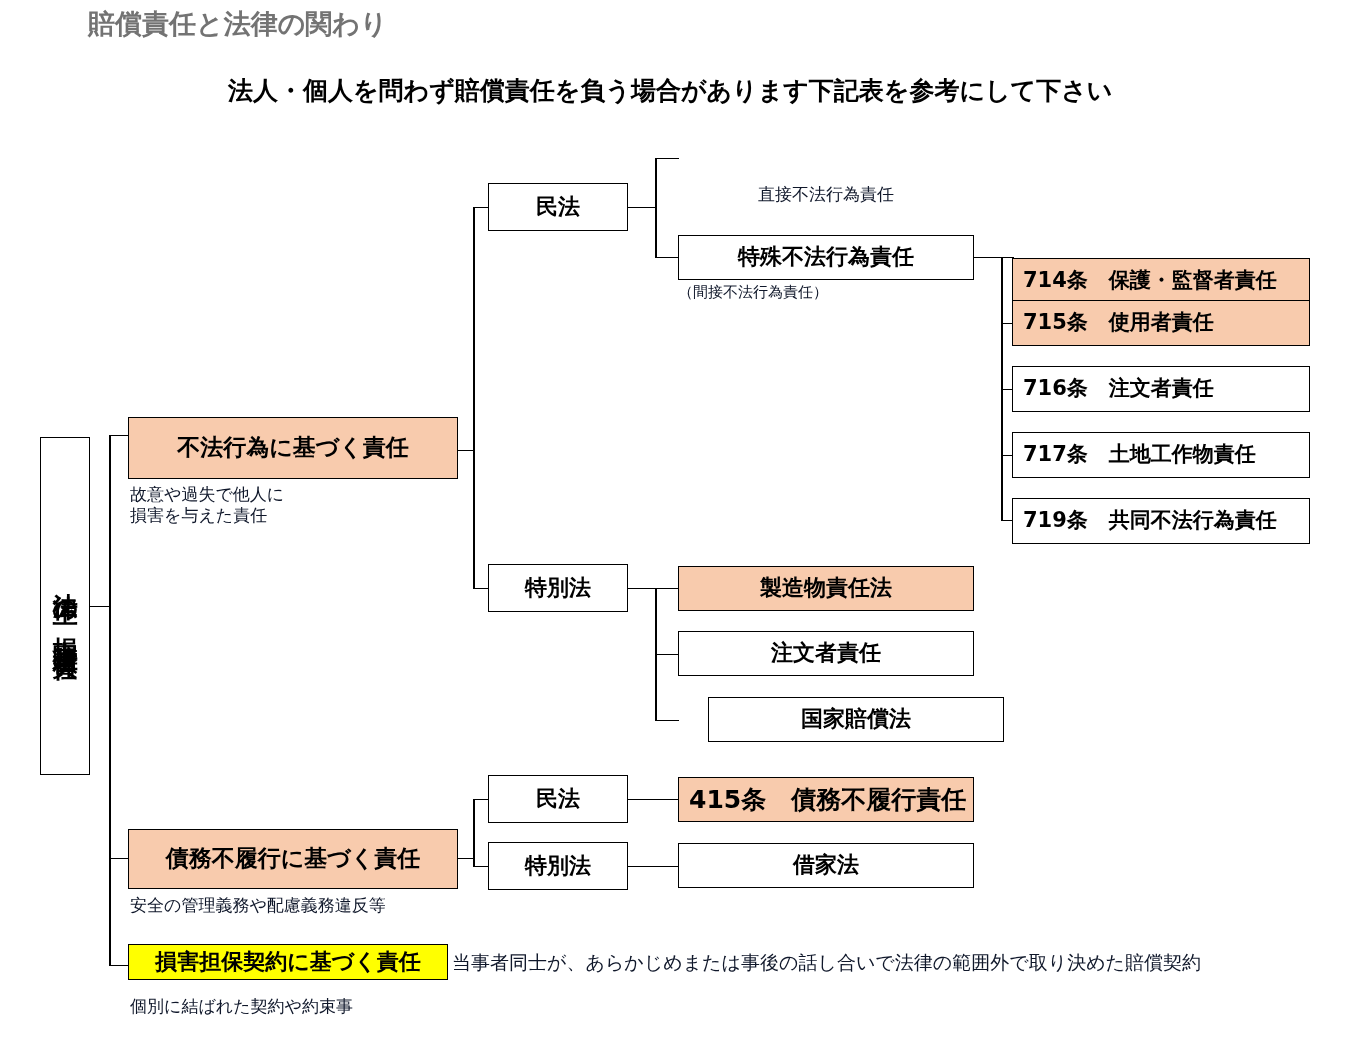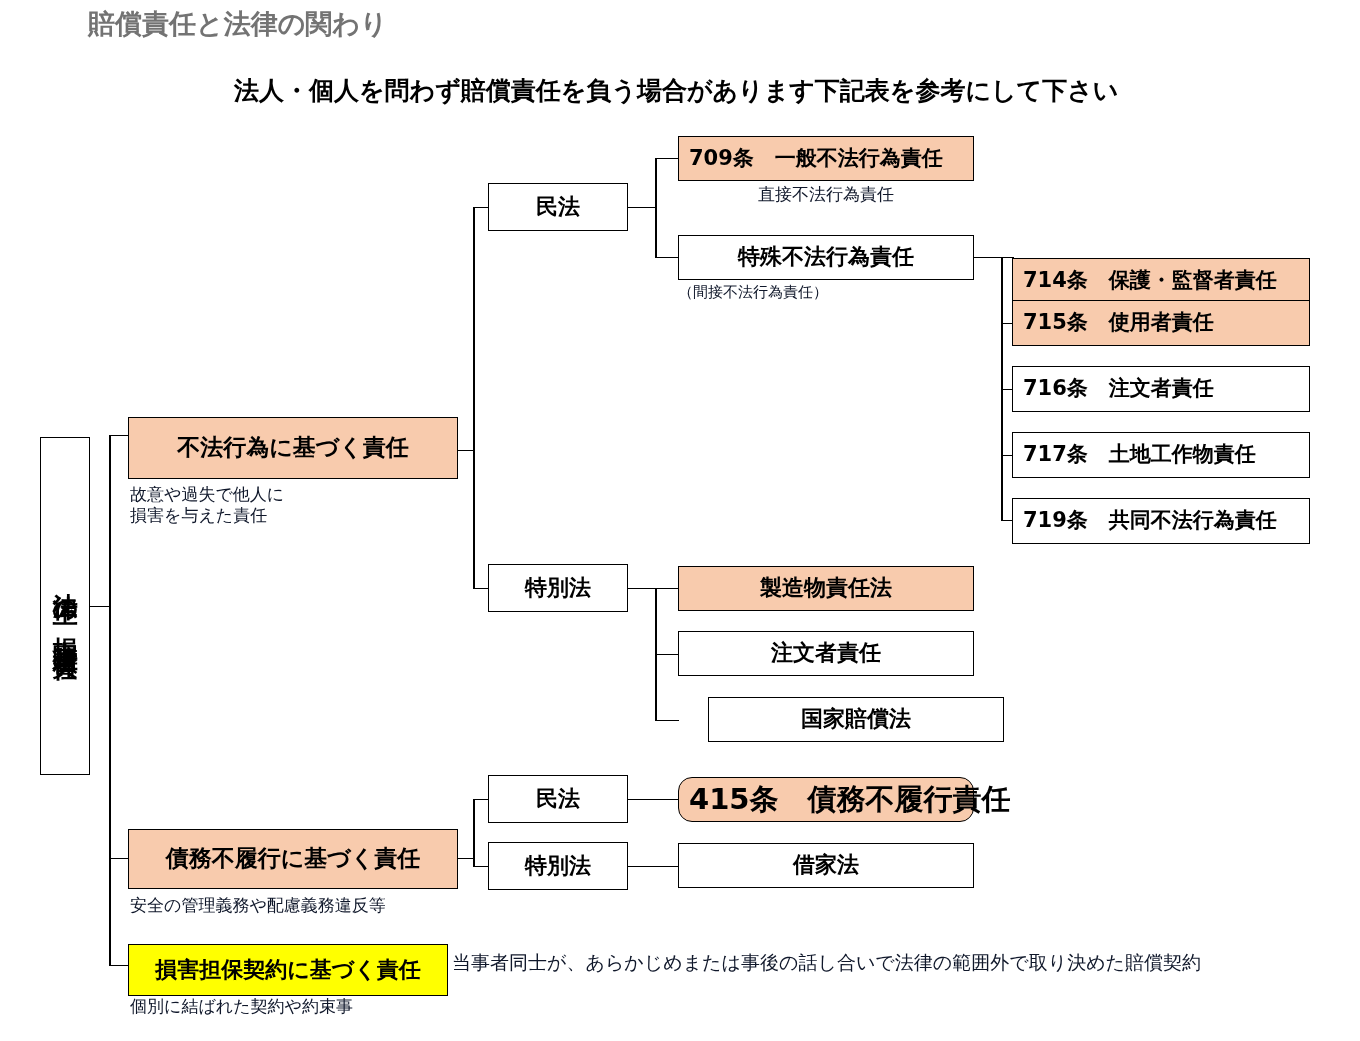--- a/index.html
+++ b/index.html
@@ -21,21 +21,21 @@
     position: absolute;
     left: 88px; top: 6px;
     font-size: 27px;
     font-weight: 700;
     color: #737373;
     letter-spacing: 0px;
     white-space: nowrap;
   }
   .subtitle {
     position: absolute;
-    left: 234px; top: 74px;
+    left: 228px; top: 74px;
     font-size: 25px;
     font-weight: 700;
     color: #000000;
     white-space: nowrap;
   }
   
   .box {
     position: absolute;
     border: 1.5px solid #000000;
     background: #ffffff;
@@ -97,38 +97,37 @@
 
   <div class="hline" style="left:109px; top:965px; width:20px;"></div>
 
   <div class="box orange" style="left:128px; top:417px; width:330px; height:62px; font-size:23px;">不法行為に基づく責任</div>
   <div class="caption" style="left:130px; top:484px; font-size:17px;">故意や過失で他人に
 損害を与えた責任</div>
 
   <div class="box orange" style="left:128px; top:829px; width:330px; height:60px; font-size:23px;">債務不履行に基づく責任</div>
   <div class="caption" style="left:130px; top:895px; font-size:17px;">安全の管理義務や配慮義務違反等</div>
 
-  <div class="box yellow" style="left:128px; top:944px; width:320px; height:52px; font-size:22px;">損害担保契約に基づく責任</div>
+  <div class="box yellow" style="left:128px; top:944px; width:320px; height:36px; font-size:22px;">損害担保契約に基づく責任</div>
   <div class="caption" style="left:130px; top:996px; font-size:17px;">個別に結ばれた契約や約束事</div>
   <div class="caption" style="left:452px; top:951px; font-size:19px;">当事者同士が、あらかじめまたは事後の話し合いで法律の範囲外で取り決めた賠償契約</div>
 
   <div class="hline" style="left:458px; top:450px; width:16px;"></div>
   <div class="vline thick" style="left:473px; top:207px; height:381px;"></div>
   <div class="hline" style="left:473px; top:207px; width:16px;"></div>
   <div class="hline" style="left:473px; top:588px; width:16px;"></div>
 
   <div class="box" style="left:488px; top:183px; width:140px; height:48px; font-size:22px;">民法</div>
   <div class="box" style="left:488px; top:564px; width:140px; height:48px; font-size:22px;">特別法</div>
 
   <div class="hline" style="left:628px; top:207px; width:28px;"></div>
   <div class="vline thick" style="left:655px; top:158px; height:99px;"></div>
   <div class="hline" style="left:655px; top:158px; width:24px;"></div>
   <div class="hline" style="left:655px; top:257px; width:24px;"></div>
 
-  <div class="box orange left" style="left:678px; top:136px; width:296px; height:45px; font-size:21px;">709条　一般不法行為責任</div>
   <div class="caption" style="left:678px; top:184px; width:296px; text-align:center; font-size:17px;">直接不法行為責任</div>
 
   <div class="box" style="left:678px; top:235px; width:296px; height:45px; font-size:22px;">特殊不法行為責任</div>
   <div class="caption" style="left:678px; top:283px; width:296px; text-align:left; font-size:15px;">（間接不法行為責任）</div>
 
   <div class="hline" style="left:974px; top:257px; width:28px;"></div>
   <div class="vline thick" style="left:1001px; top:257px; height:263px;"></div>
 
   <div class="hline" style="left:1001px; top:257px; width:13px;"></div>
   <div class="box orange left" style="left:1012px; top:234px; width:298px; height:46px; font-size:21px;margin-top:24px;">714条　保護・監督者責任</div>
@@ -159,18 +158,18 @@
 
   <div class="hline" style="left:458px; top:858px; width:16px;"></div>
   <div class="vline thick" style="left:473px; top:799px; height:67px;"></div>
   <div class="hline" style="left:473px; top:799px; width:16px;"></div>
   <div class="hline" style="left:473px; top:866px; width:16px;"></div>
 
   <div class="box" style="left:488px; top:775px; width:140px; height:48px; font-size:22px;">民法</div>
   <div class="box" style="left:488px; top:842px; width:140px; height:48px; font-size:22px;">特別法</div>
 
   <div class="hline" style="left:628px; top:799px; width:50px;"></div>
-  <div class="box orange left" style="left:678px; top:777px; width:296px; height:45px; font-size:29px;border-radius:14px;">415条　債務不履行責任</div>
+  <div class="box orange left" style="left:678px; top:777px; width:296px; height:45px; font-size:25px;">415条　債務不履行責任</div>
 
   <div class="hline" style="left:628px; top:866px; width:50px;"></div>
   <div class="box" style="left:678px; top:843px; width:296px; height:45px; font-size:22px;">借家法</div>
 
 </div>
 
 </body></html>

